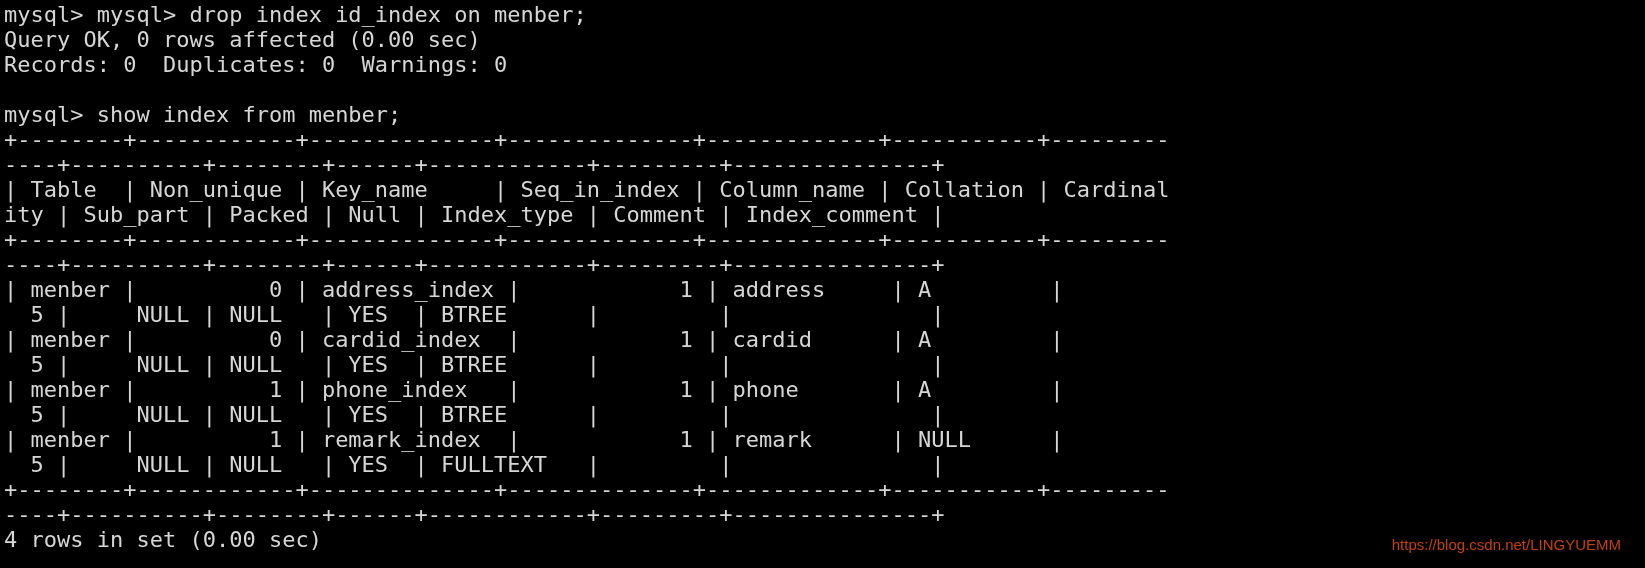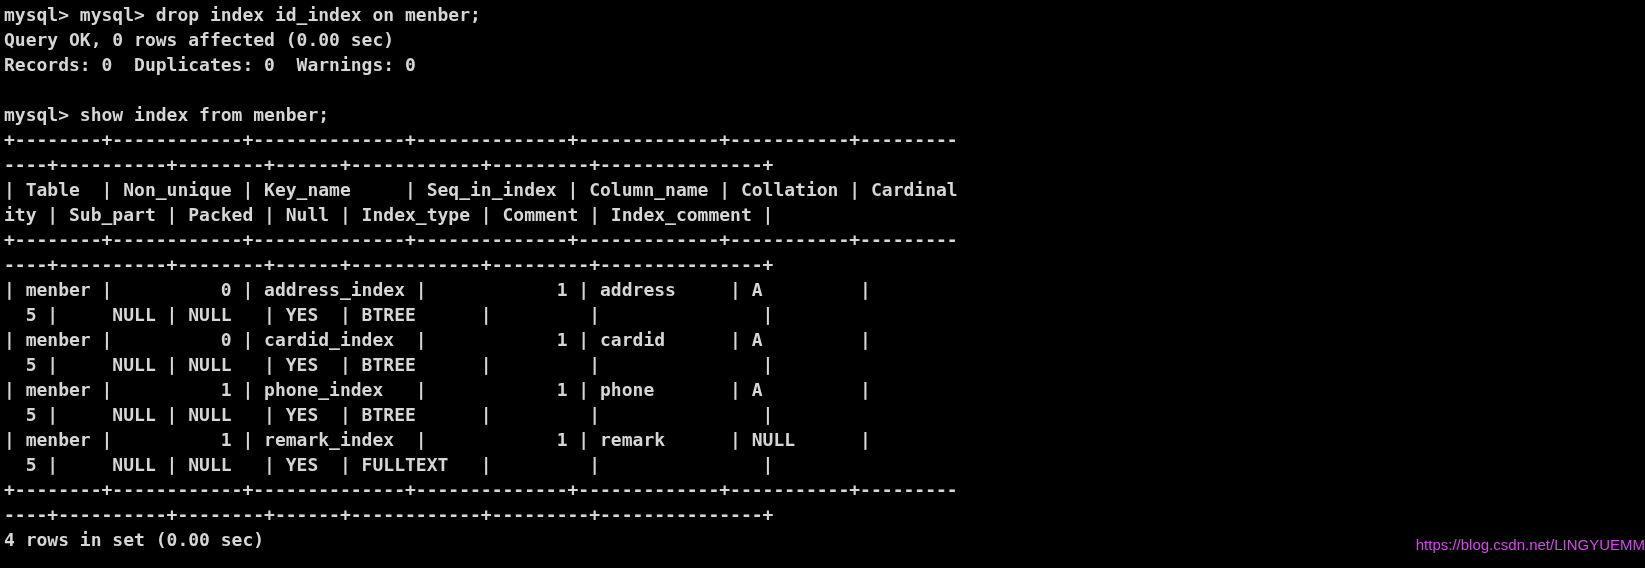--- a/index.html
+++ b/index.html
@@ -20,32 +20,32 @@
     height: 568px;
     background: #000000;
     padding: 0;
     box-sizing: border-box;
   }
   #console-output {
     margin: 0;
     padding: 2px 0 0 4px;
     color: #d6d6d6;
     font-family: "DejaVu Sans Mono", "Liberation Mono", monospace;
-    font-size: 18px;
+    font-size: 22px;
     line-height: 25px;
     letter-spacing: 0px;
     white-space: pre;
-    font-weight: 700;
+    font-weight: 400;
     -webkit-font-smoothing: none;
   }
   #watermark {
     position: absolute;
-    right: 0;
+    right: 24px;
     bottom: 14px;
-    color: #d946ef;
+    color: #c2410c;
     font-family: "Liberation Sans", sans-serif;
     font-size: 15px;
     line-height: 18px;
     white-space: pre;
     user-select: none;
   }
 </style>
 </head>
 <body>
 

